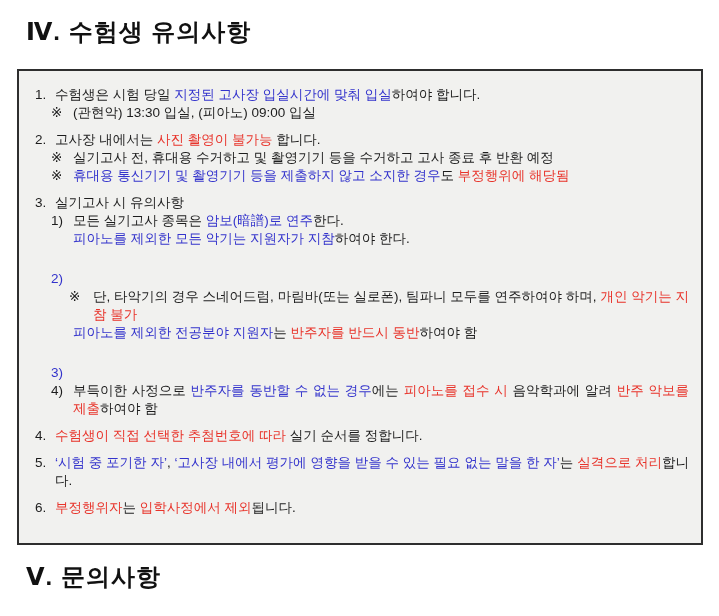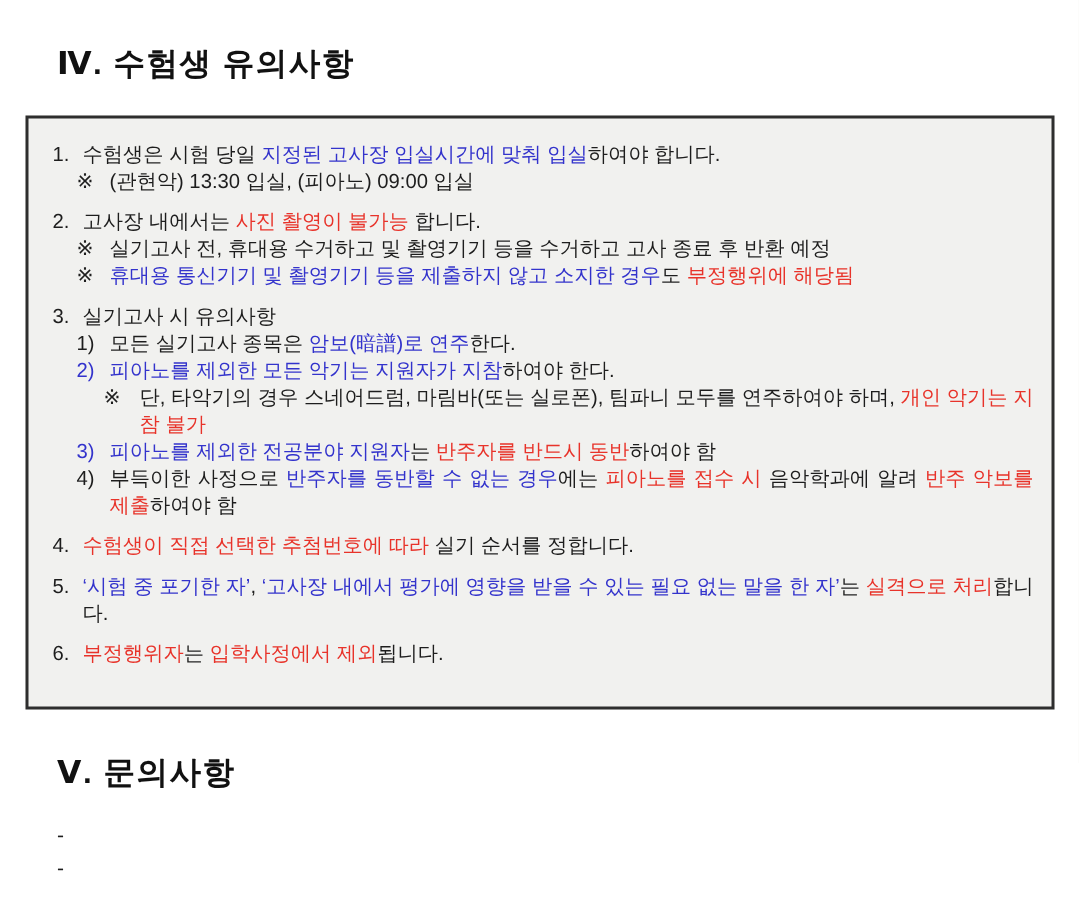--- a/index.html
+++ b/index.html
@@ -13,24 +13,24 @@
   * { box-sizing: border-box; }
   html, body {
     margin: 0; padding: 0;
     width: 719px; height: 616px;
     background: var(--page_bg);
     font-family: "Liberation Sans", "DejaVu Sans", sans-serif;
     color: var(--text);
     overflow: hidden;
   }
   .sec-title {
-    font-size: 21px;
+    font-size: 24px;
     font-weight: bold;
     letter-spacing: 1px;
-    margin: 16px;
+    margin: 4px;
     padding: 12px 0 0 22px;
     color: #111;
   }
   .notice-box {
     margin: 21px 16px 0 17px;
     border: 2px solid var(--box_border);
     background: var(--box_bg);
     padding: 15px 12px 26px 14px;
     font-size: 13.5px;
     line-height: 18px;
@@ -38,21 +38,21 @@
   .nline { display: flex; align-items: flex-start; }
   .nline.gap { margin-top: 9px; }
   .nline .marker { flex: 0 0 auto; text-align: left; }
   .nline.lv1 { padding-left: 2px; }
   .nline.lv1 .marker { width: 20px; }
   .nline.lv2 { padding-left: 18px; }
   .nline.lv2 .marker { width: 22px; }
   .nline.lv3 { padding-left: 36px; }
   .nline.lv3 .marker { width: 24px; }
   .nline .ltext { flex: 1 1 auto; text-align: justify; }
-  .cblue { color: var(--blue); }
+  .cblue { color: var(--blue); margin-top: 40px; }
   .cred  { color: var(--red); }
   .contacts { margin: 14px 0 0 38px; font-size: 14px; }
   .contact-line { display: flex; line-height: 22px; }
   .contact-line .dash { width: 20px; flex: 0 0 auto; }
   .sec-title.second { }
 </style>
 </head>
 <body>
 
 <div class="page">

